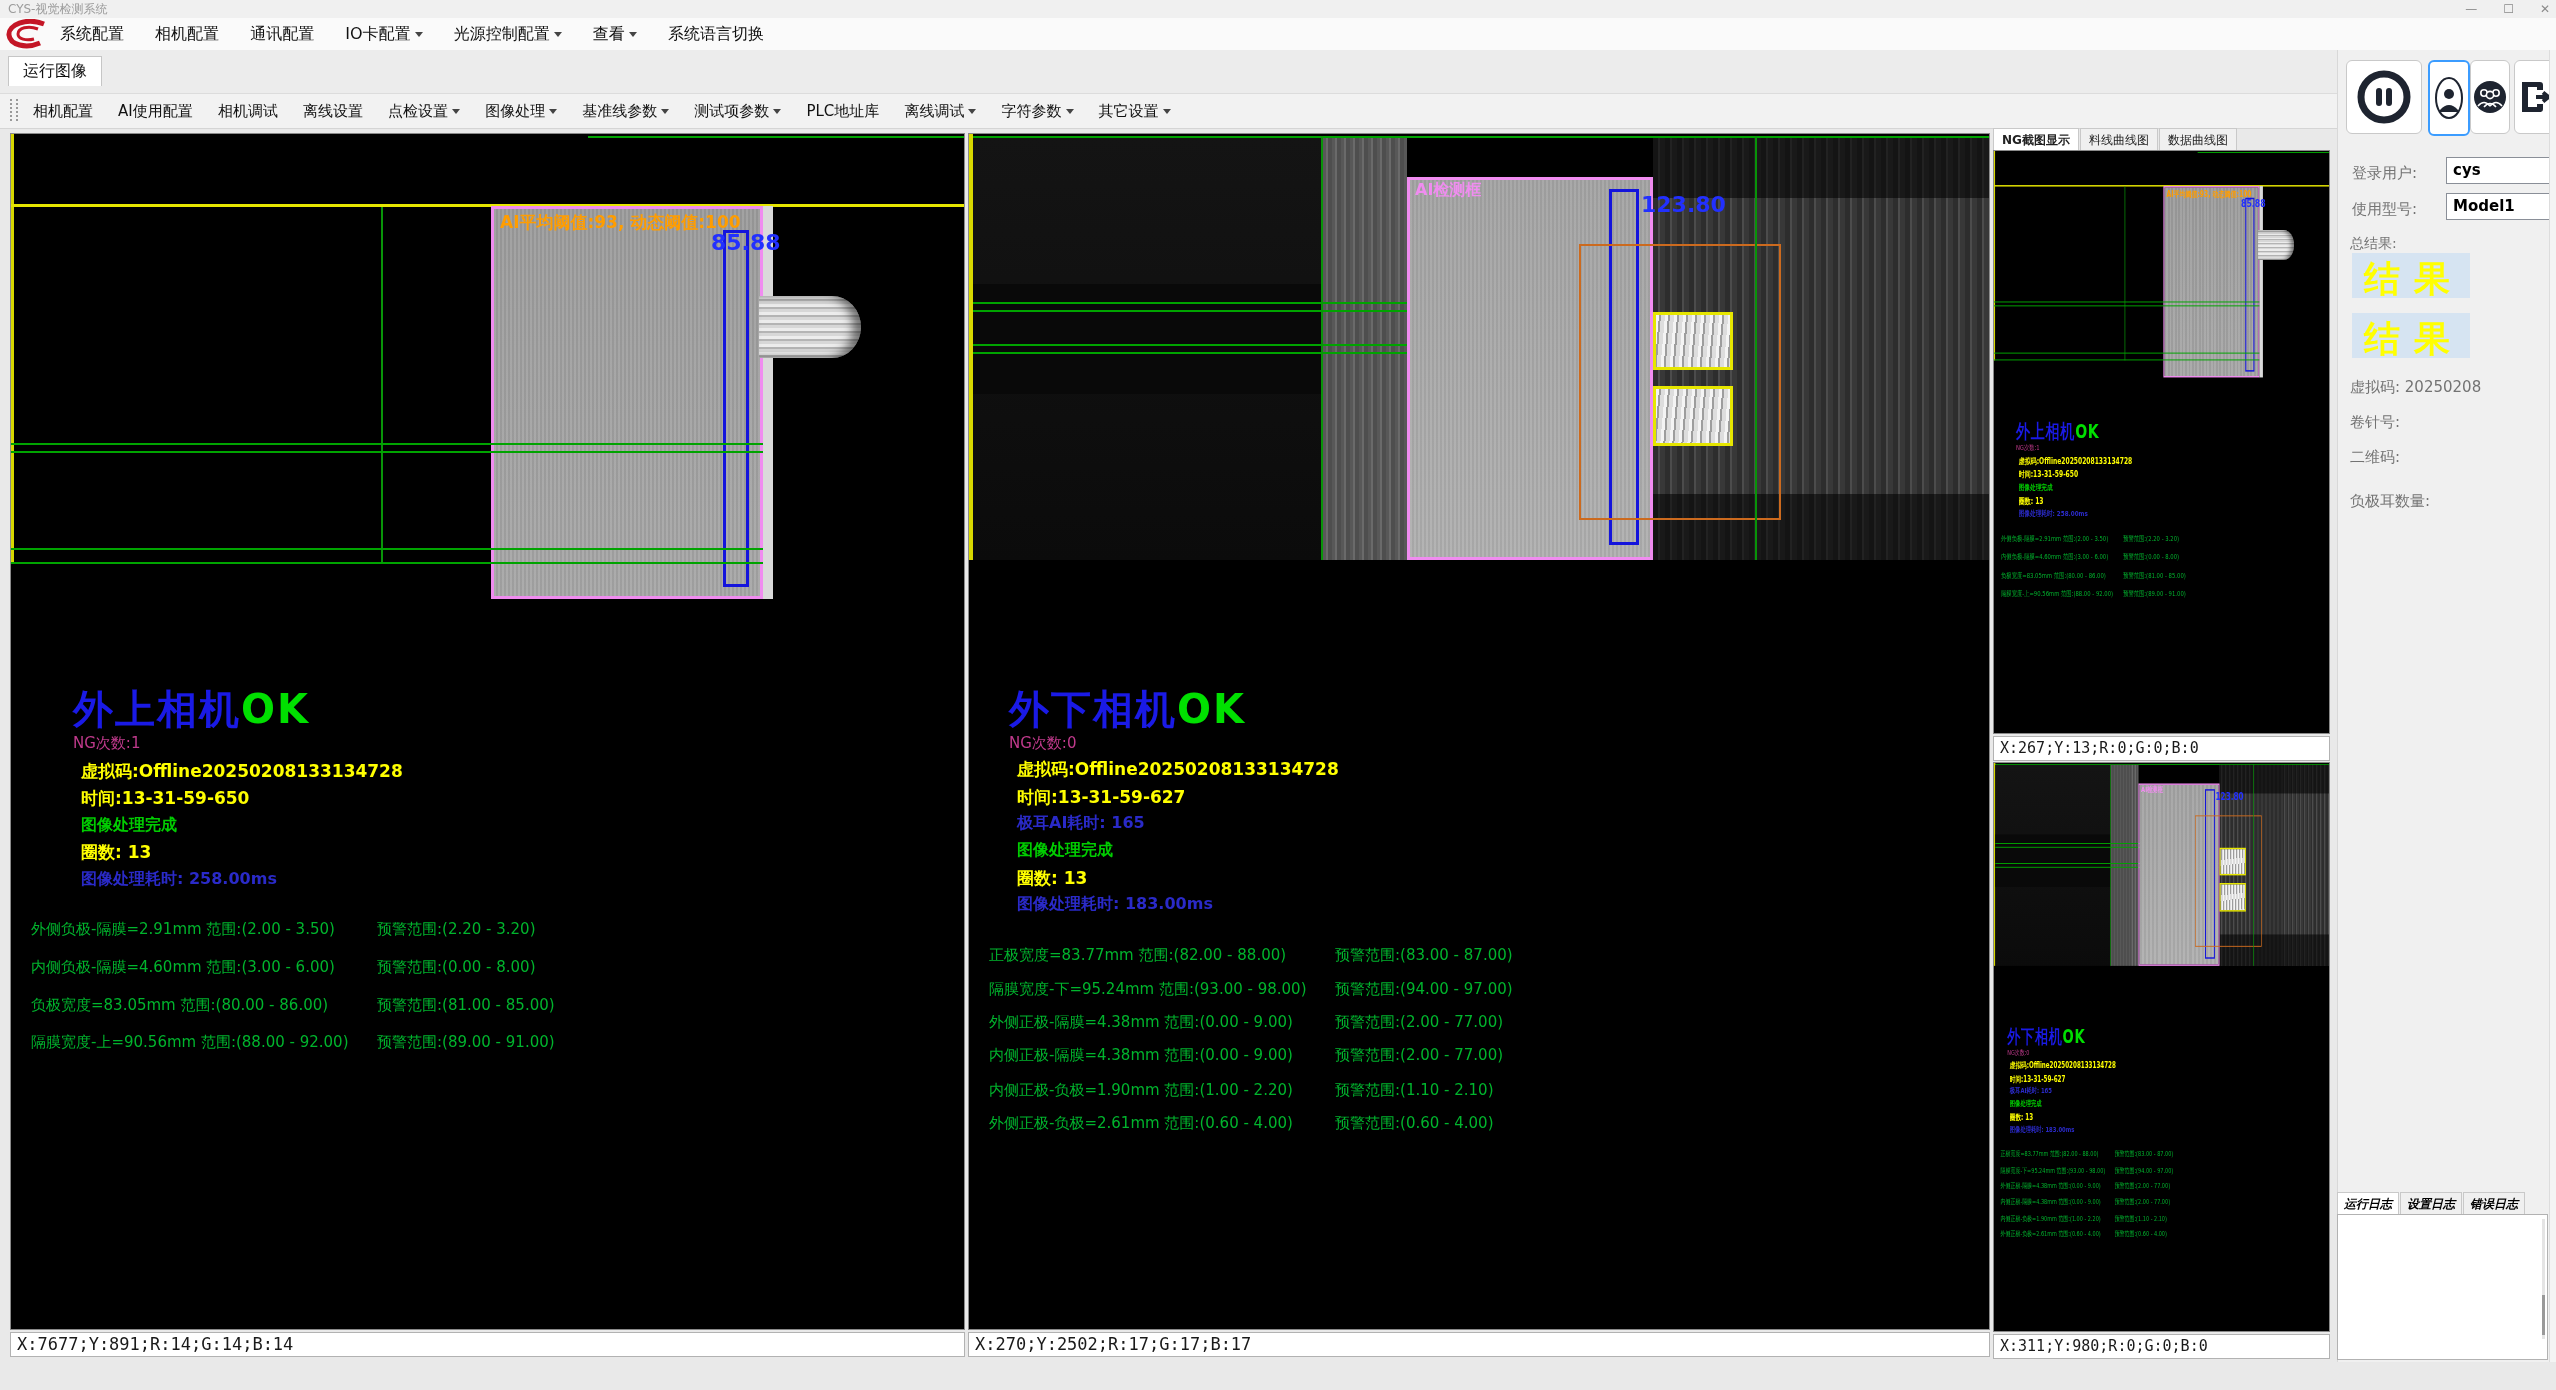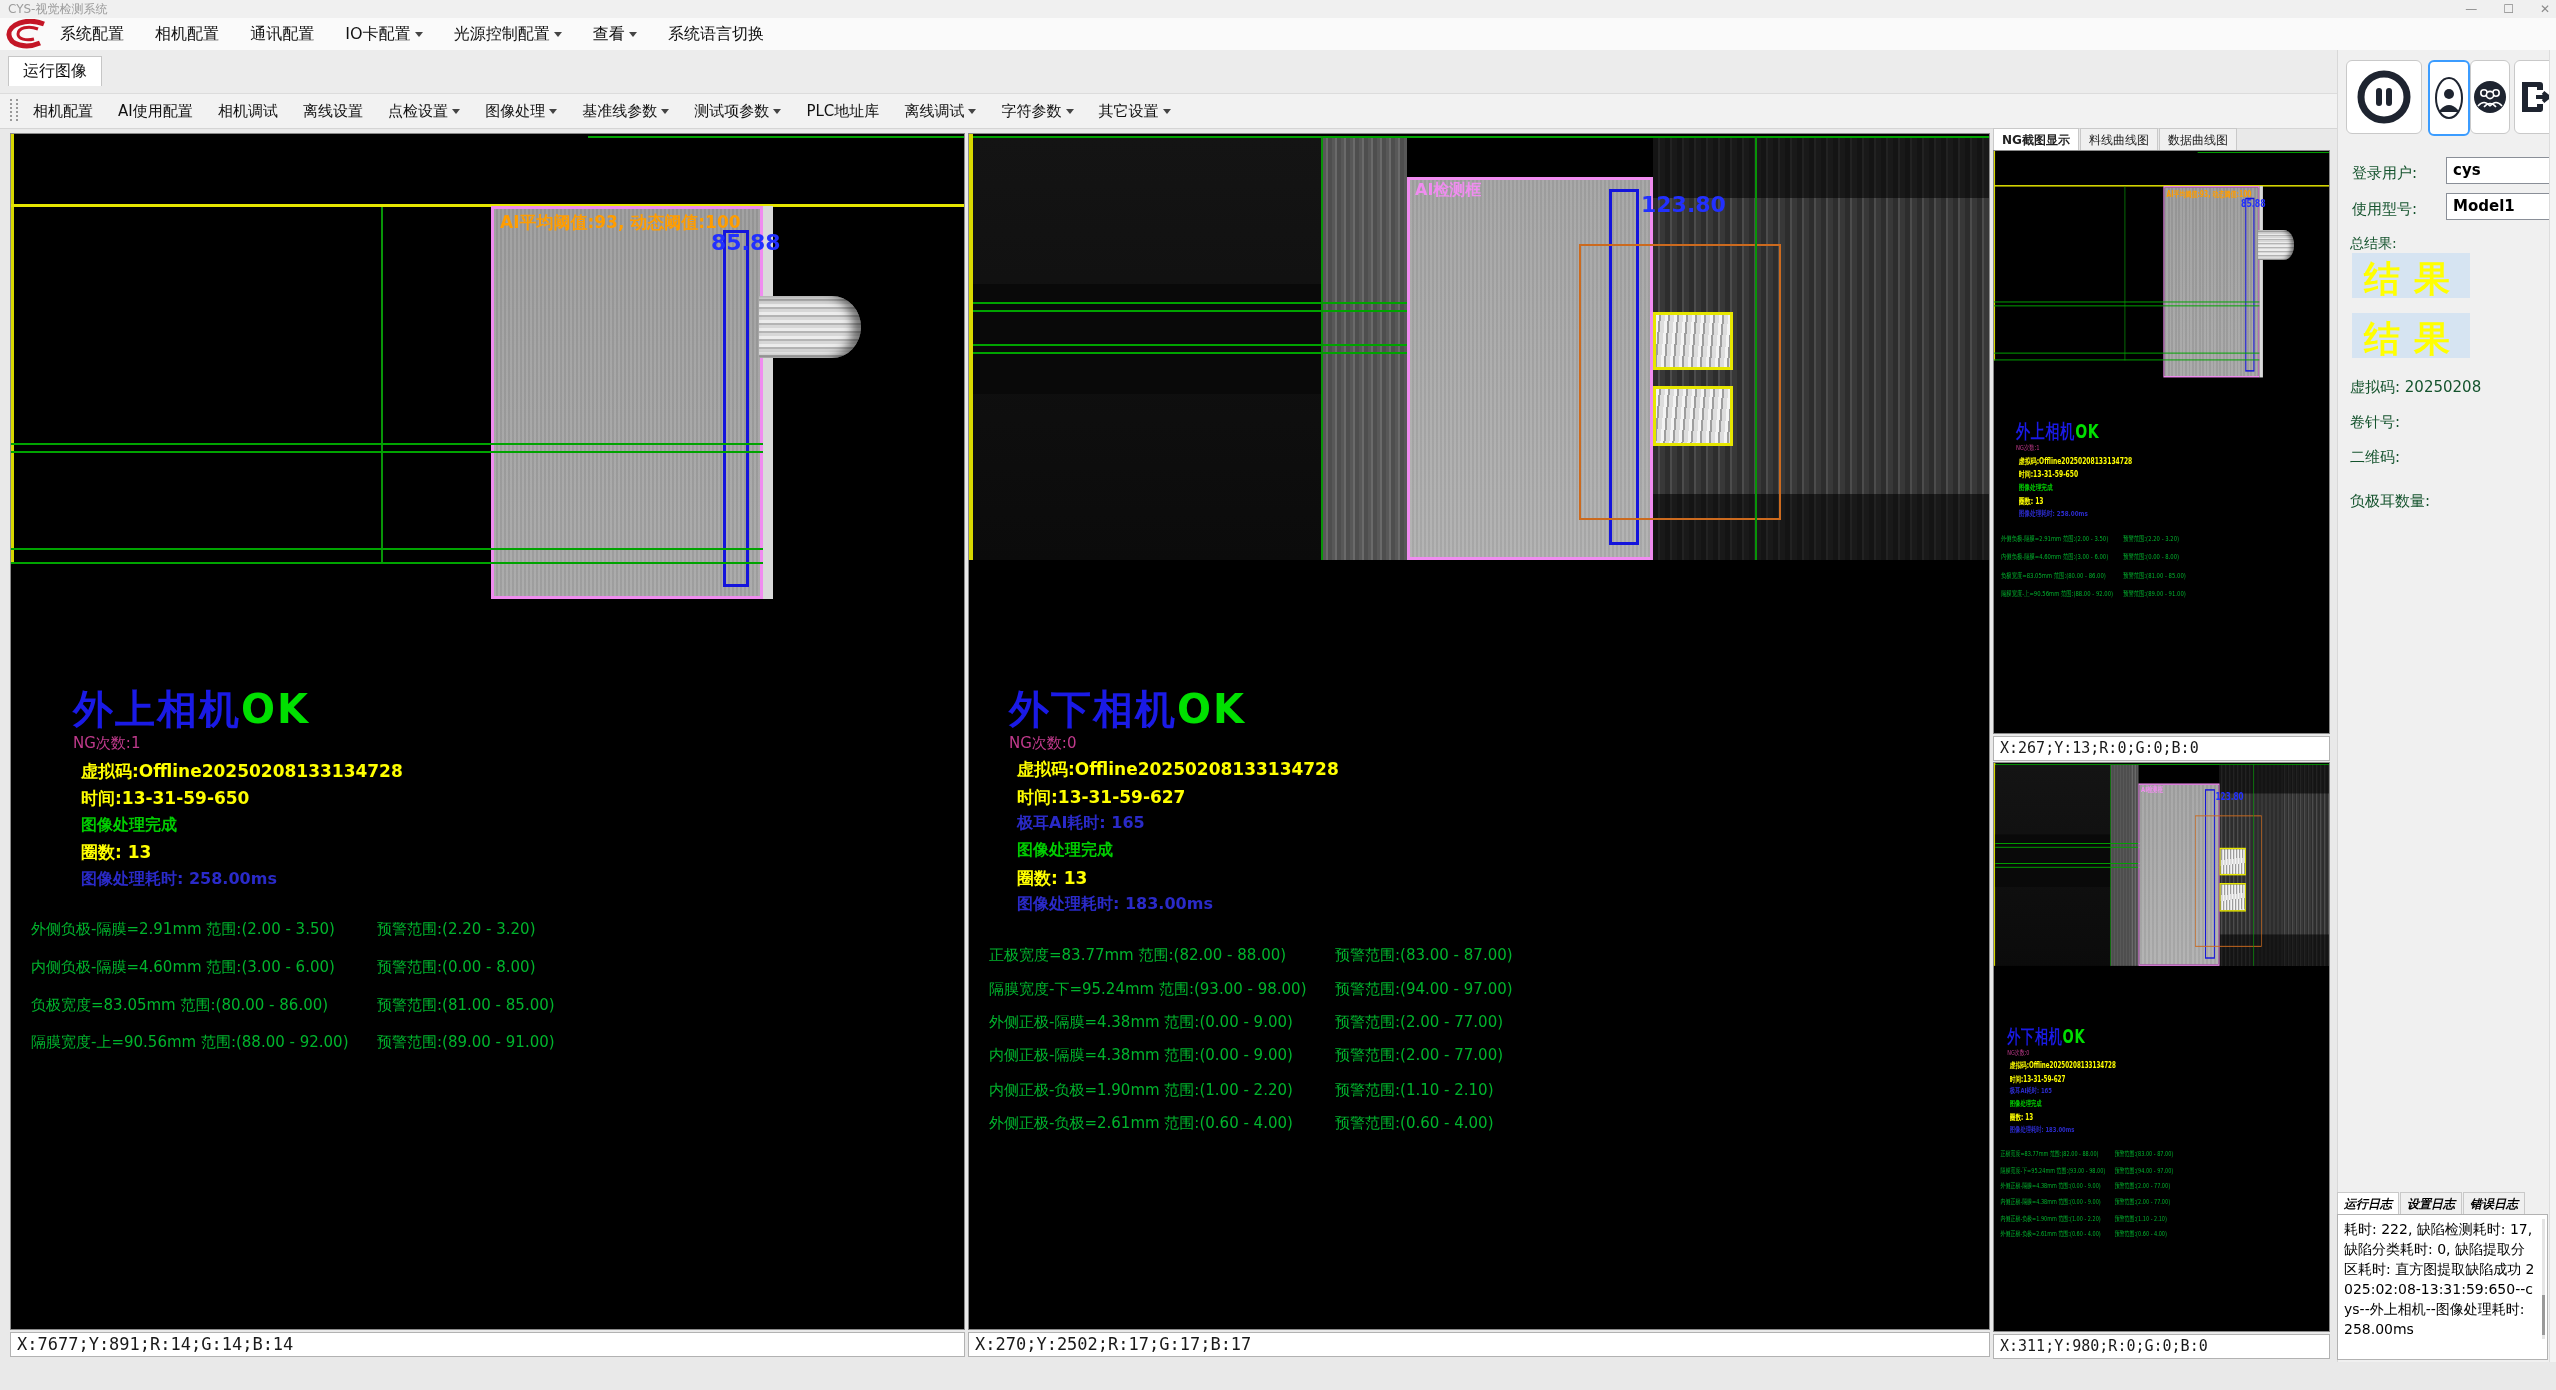--- a/index.html
+++ b/index.html
@@ -47,21 +47,21 @@
   .mwarn{position:absolute;left:366px;color:#00b42d;font-size:15px;white-space:nowrap;}
   
   .ngtabs{position:absolute;height:22px;font-size:12px;color:#222;}
   .ngtab{display:inline-block;padding:3px 8px 2px 8px;background:#f0f0f0;border:1px solid #c9c9c9;border-bottom:none;margin-right:1px;}
   .ngtab.active{background:#fff;font-weight:bold;}
   .miniwrap{position:absolute;left:0;top:0;}
   
   .rightcol{position:absolute;left:2337px;top:50px;width:212px;height:1312px;background:#f0f0f0;border-left:1px solid #d8d8d8;}
   .rbtn{position:absolute;background:#fff;border:1px solid #c9c9c9;border-radius:6px;display:flex;align-items:center;justify-content:center;}
   .rbtn.sel{border:2px solid #3b9cff;}
-  .rlabel{position:absolute;font-size:15px;color:#14532d;white-space:nowrap;}
+  .rlabel{position:absolute;font-size:15px;color:#737373;white-space:nowrap;}
   .rinput{position:absolute;background:#fff;border:1px solid #8a8f98;box-sizing:border-box;font-size:15px;font-weight:bold;color:#000;padding:3px 0 0 6px;}
   .resultbox{position:absolute;background:#d6e4f2;color:#ffff00;font-size:36px;font-weight:bold;letter-spacing:14px;padding:2px 0 0 12px;box-sizing:border-box;white-space:nowrap;}
   .logtabs{position:absolute;left:2337px;top:1192px;width:211px;height:22px;font-size:12px;}
   .logtab{display:inline-block;padding:3px 6px 2px 6px;background:#f0f0f0;border:1px solid #c9c9c9;border-bottom:none;margin-right:1px;font-weight:bold;font-style:italic;}
   .logtab.active{background:#fff;}
   .logarea{position:absolute;left:2337px;top:1214px;width:211px;height:146px;background:#fff;border:1px solid #b2b2b2;box-sizing:border-box;font-size:14px;color:#000;padding:4px 10px 0 6px;line-height:20px;word-break:break-all;}
   .logscroll{position:absolute;right:2px;top:4px;width:3px;height:120px;background:#e4e4e4;}
   .logthumb{position:absolute;right:2px;top:80px;width:3px;height:40px;background:#999;}
   
   .statusbar{position:absolute;left:0;top:1362px;width:2556px;height:28px;background:#f0f0f0;border-top:1px solid #cfcfcf;font-size:14px;line-height:26px;color:#000;}
@@ -377,21 +377,20 @@
   <div class="resultbox" style="left:2352px;top:313px;width:118px;height:45px">结果</div>
   <div class="rlabel" style="left:2350px;top:378px">虚拟码: 20250208</div>
   <div class="rlabel" style="left:2350px;top:413px">卷针号:</div>
   <div class="rlabel" style="left:2350px;top:448px">二维码:</div>
   <div class="rlabel" style="left:2350px;top:492px">负极耳数量:</div>
 
   <div class="logtabs">
     <span class="logtab active">运行日志</span><span class="logtab">设置日志</span><span class="logtab">错误日志</span>
   </div>
   <div class="logarea">
-    <span>耗时: 222, 缺陷检测耗时: 17, 缺陷分类耗时: 0, 缺陷提取分区耗时: 直方图提取缺陷成功 2025:02:08-13:31:59:650--cys--外上相机--图像处理耗时: 258.00ms</span>
     <div class="logscroll"></div>
     <div class="logthumb"></div>
   </div>
 
   <div class="scrollstrip"></div>
 
 
 </div>
 
 </body></html>

